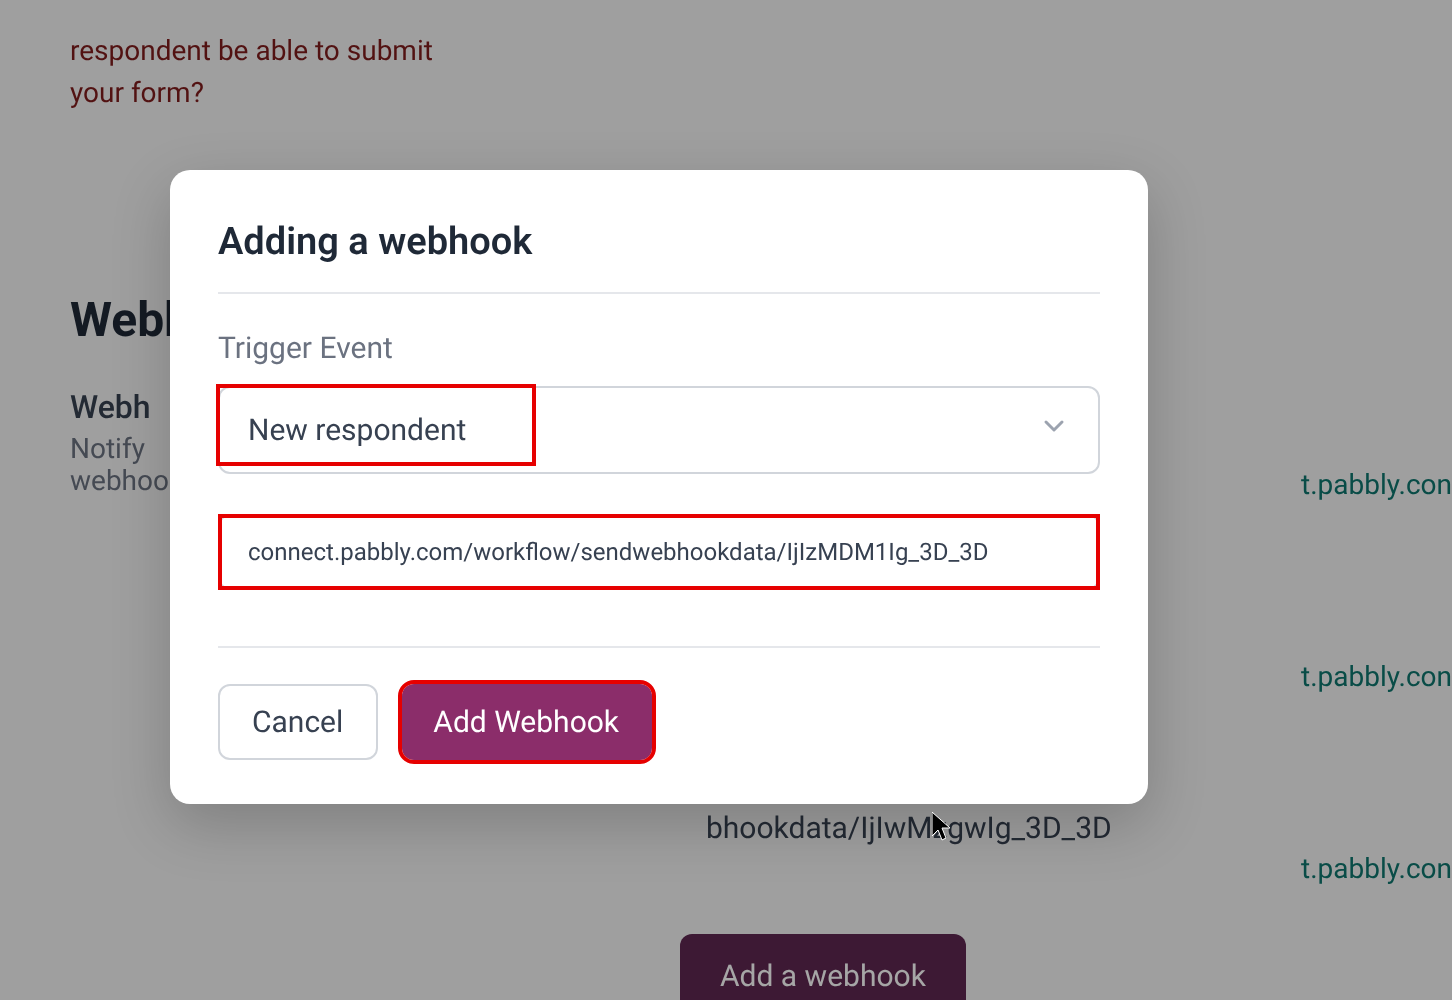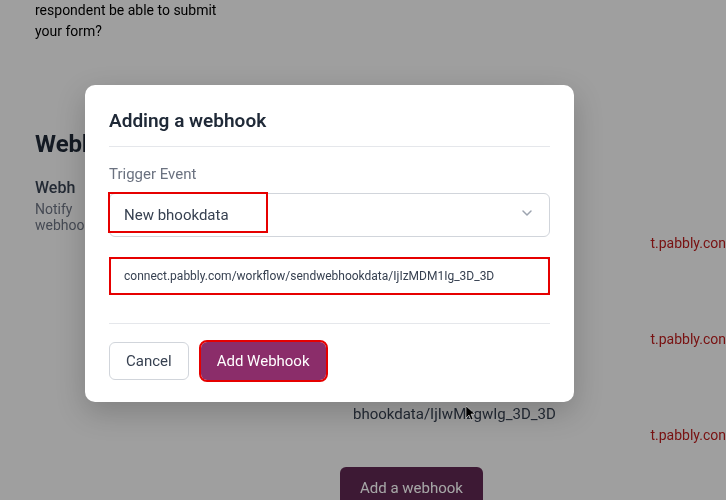--- a/index.html
+++ b/index.html
@@ -17,24 +17,24 @@
     }
     .background {
       position: absolute;
       top: 0;
       left: 0;
       width: 100%;
       height: 100%;
       padding: 0 35px;
     }
     .bg-text-top {
-      color: #000000;
+      color: #7f1d1d;
       font-size: 14px;
       line-height: 1.5;
-      margin-top: 0;
+      margin-top: 16px;
     }
     .bg-section {
       margin-top: 88px;
     }
     .bg-heading {
       font-size: 24px;
       font-weight: 700;
       color: #1f2937;
       margin-bottom: 20px;
     }
@@ -48,21 +48,21 @@
       font-size: 14px;
       color: #6b7280;
     }
     .bg-url-list {
       position: absolute;
       right: 0;
       top: 225px;
     }
     .bg-url-item {
       font-size: 14px;
-      color: #b91c1c;
+      color: #0f766e;
       padding: 10px 0;
       margin-bottom: 60px;
     }
     .bg-url-bottom {
       position: absolute;
       left: 353px;
       top: 405px;
       font-size: 15px;
       color: #374151;
     }
@@ -242,21 +242,21 @@
 
 <div class="overlay"></div>
 
 <div class="modal">
   <div class="modal-title">Adding a webhook</div>
   <hr class="modal-divider">
 
   <div class="field-label">Trigger Event</div>
   <div class="select-wrap">
     <div class="select-field">
-      <span>New bhookdata</span>
+      <span>New respondent</span>
       <span class="chevron">
         <svg width="16" height="16" viewBox="0 0 16 16" fill="none">
             <path d="M4 6l4 4 4-4" stroke="currentColor" stroke-width="1.5" stroke-linecap="round" stroke-linejoin="round"></path>
           </svg>
       </span>
     </div>
     <div class="select-highlight"></div>
   </div>
 
   <div class="endpoint-wrap">

